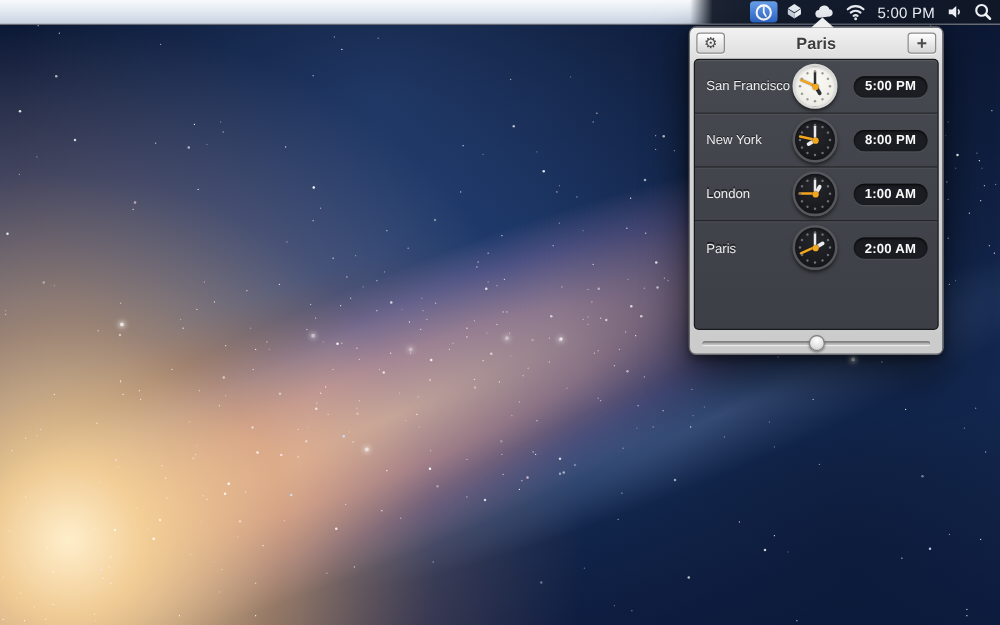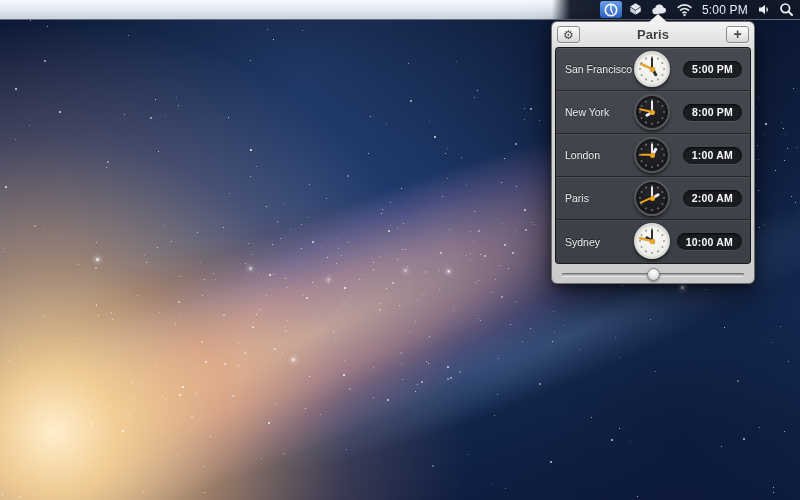--- a/index.html
+++ b/index.html
@@ -747,41 +747,19 @@
           <div class="tick" style="transform: rotate(150deg) translateY(-12px);"></div>
           <div class="tick" style="transform: rotate(180deg) translateY(-12px);"></div>
           <div class="tick" style="transform: rotate(210deg) translateY(-12px);"></div>
           <div class="tick" style="transform: rotate(240deg) translateY(-12px);"></div>
           <div class="tick" style="transform: rotate(270deg) translateY(-12px);"></div>
           <div class="tick" style="transform: rotate(300deg) translateY(-12px);"></div>
           <div class="tick" style="transform: rotate(330deg) translateY(-12px);"></div>
         </div>
     <span class="time-pill">2:00 AM</span>
   </div>
-      <div class="clock-row">
-    <span class="city">Sydney</span>
-    <div class="clock light">
-      <div class="hand hour" style="transform: rotate(300deg);"></div>
-      <div class="hand minute" style="transform: rotate(0deg);"></div>
-      <div class="hand second" style="transform: rotate(282deg);"></div>
-      <div class="hub"></div>
-    <div class="tick" style="transform: rotate(0deg) translateY(-12px);"></div>
-          <div class="tick" style="transform: rotate(30deg) translateY(-12px);"></div>
-          <div class="tick" style="transform: rotate(60deg) translateY(-12px);"></div>
-          <div class="tick" style="transform: rotate(90deg) translateY(-12px);"></div>
-          <div class="tick" style="transform: rotate(120deg) translateY(-12px);"></div>
-          <div class="tick" style="transform: rotate(150deg) translateY(-12px);"></div>
-          <div class="tick" style="transform: rotate(180deg) translateY(-12px);"></div>
-          <div class="tick" style="transform: rotate(210deg) translateY(-12px);"></div>
-          <div class="tick" style="transform: rotate(240deg) translateY(-12px);"></div>
-          <div class="tick" style="transform: rotate(270deg) translateY(-12px);"></div>
-          <div class="tick" style="transform: rotate(300deg) translateY(-12px);"></div>
-          <div class="tick" style="transform: rotate(330deg) translateY(-12px);"></div>
-        </div>
-    <span class="time-pill">10:00 AM</span>
-  </div>
     </div>
 
   <div class="popover-footer">
     <div class="slider-track"></div>
     <div class="slider-knob"></div>
   </div>
 </div>
 
 </body></html>

